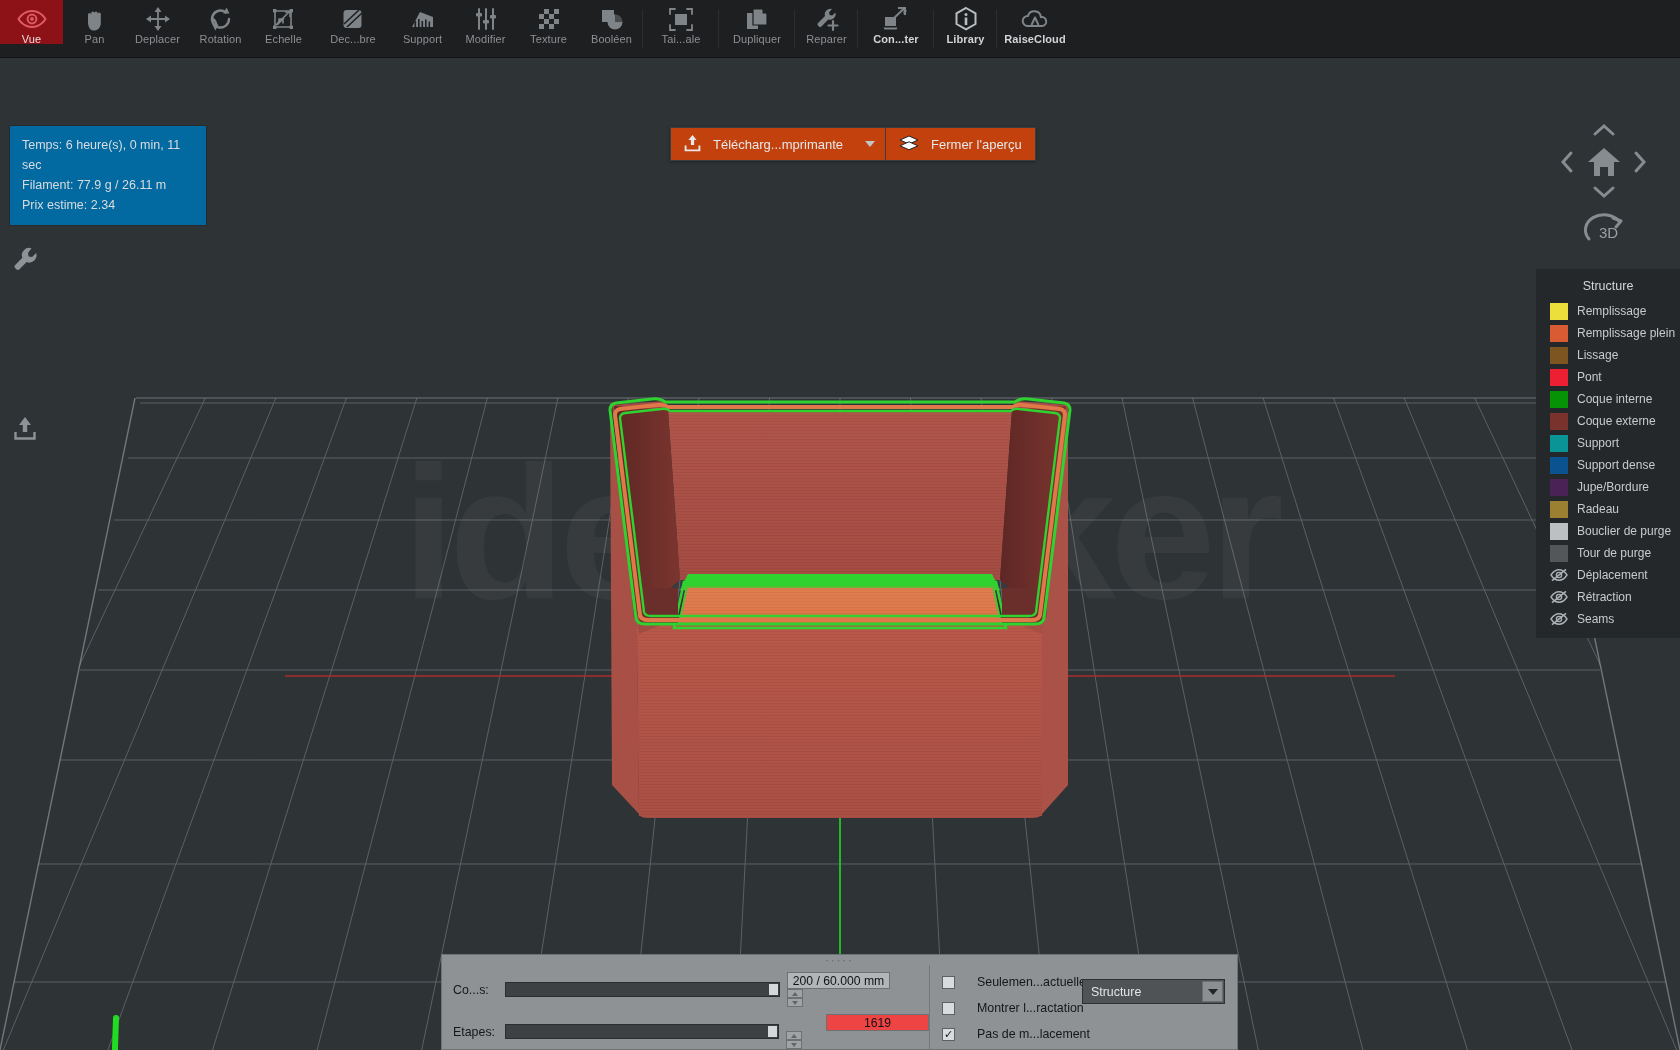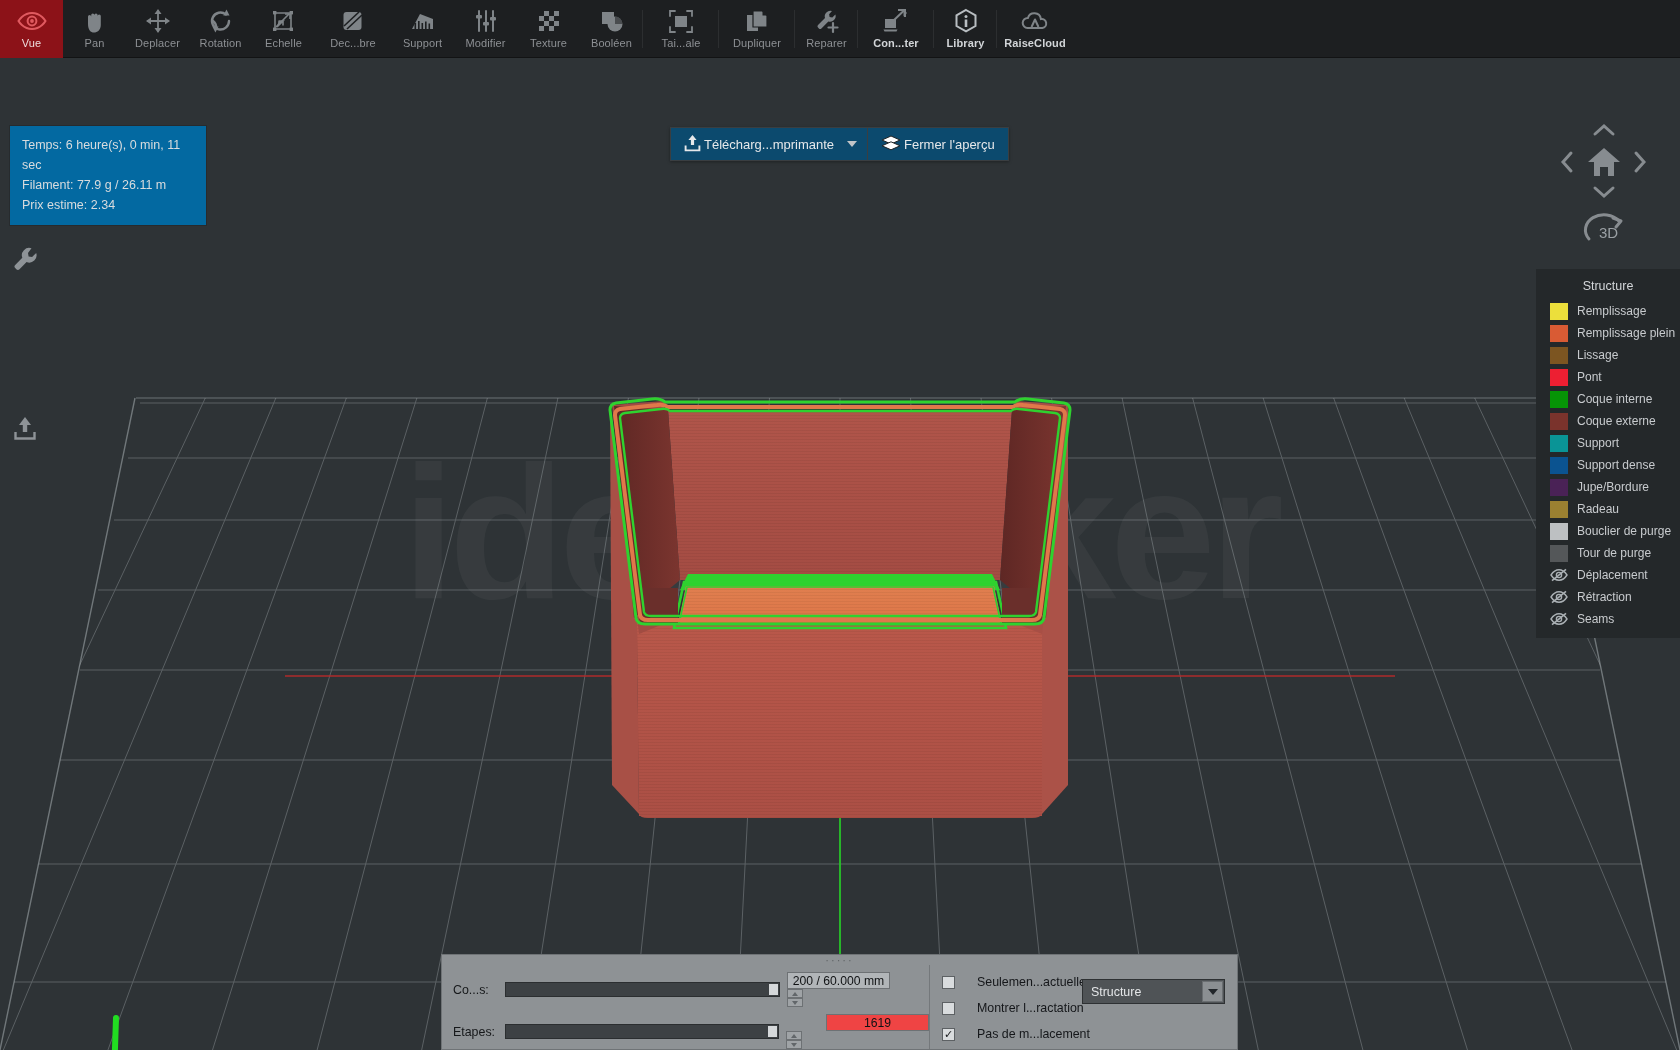--- a/index.html
+++ b/index.html
@@ -14,21 +14,21 @@
   
   .toolbar {
     position:absolute; top:0; left:0; width:1680px; height:58px;
     background:#1d1f21;
     display:flex; align-items:stretch;
     border-bottom:1px solid #121314;
     z-index:40;
   }
   .tb-item {
     position:relative;
-    width:63px; height:58px;
+    width:63px; height:44px;
     display:flex; flex-direction:column;
     align-items:center; justify-content:flex-start;
     padding-top:6px;
     color:#8d9094; font-size:11px;
     cursor:default;
   }
   .tb-item.wide { width:76px; }
   .tb-item.active { background:#8c1218; color:#f0dede; }
   .tb-item.active .tb-label { color:#eddcdc; }
   .tb-item.sep::after {
@@ -70,22 +70,22 @@
     box-shadow:0 0 0 1px #272b2e;
   }
 
   
   .topbtns {
     position:absolute; top:69px; left:670px;
     display:flex; z-index:30;
     box-shadow:0 1px 3px rgba(0,0,0,.35);
   }
   .tbtn {
-    height:34px; background:#0c4a6e;
-    display:flex; align-items:center; gap:3px;
+    height:34px; background:#c2410c;
+    display:flex; align-items:center; gap:12px;
     padding:0 13px;
     color:#e6e8ea; font-size:13px;
     border:1px solid #3a3e41;
     cursor:default;
   }
   .tbtn.first { border-right:none; padding-right:6px; }
   .caret-dn {
     width:0;height:0;border-left:5px solid transparent;border-right:5px solid transparent;
     border-top:6px solid #c2c5c8; margin-left:10px; margin-right:4px;
   }

